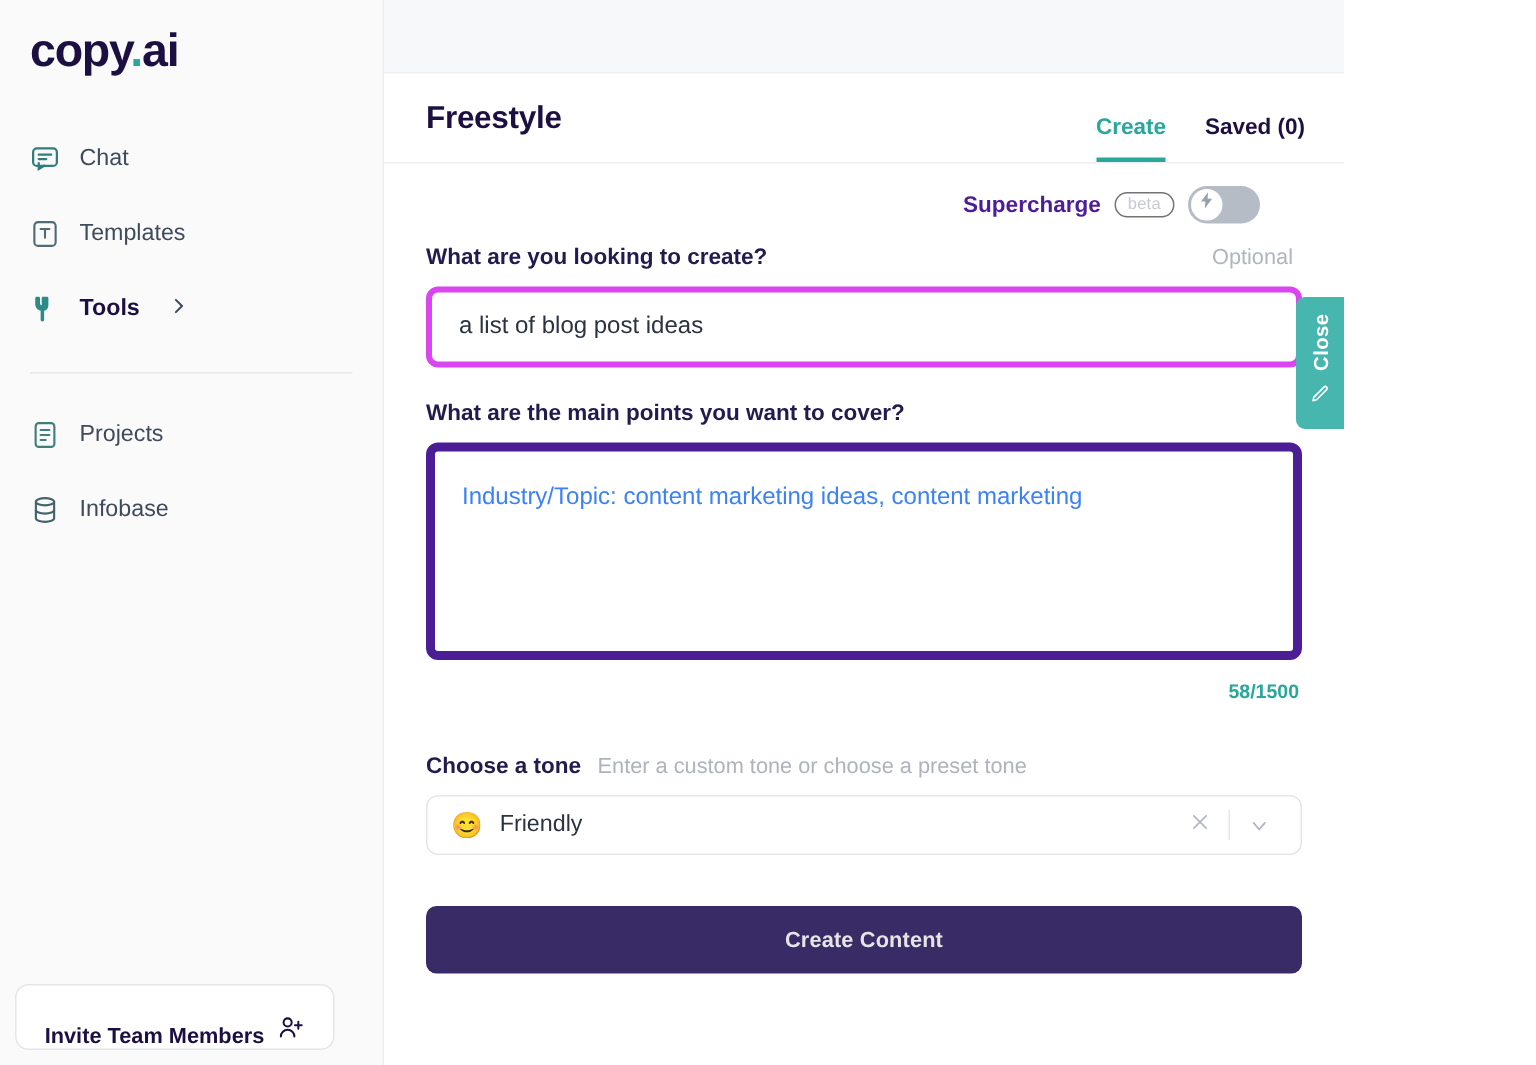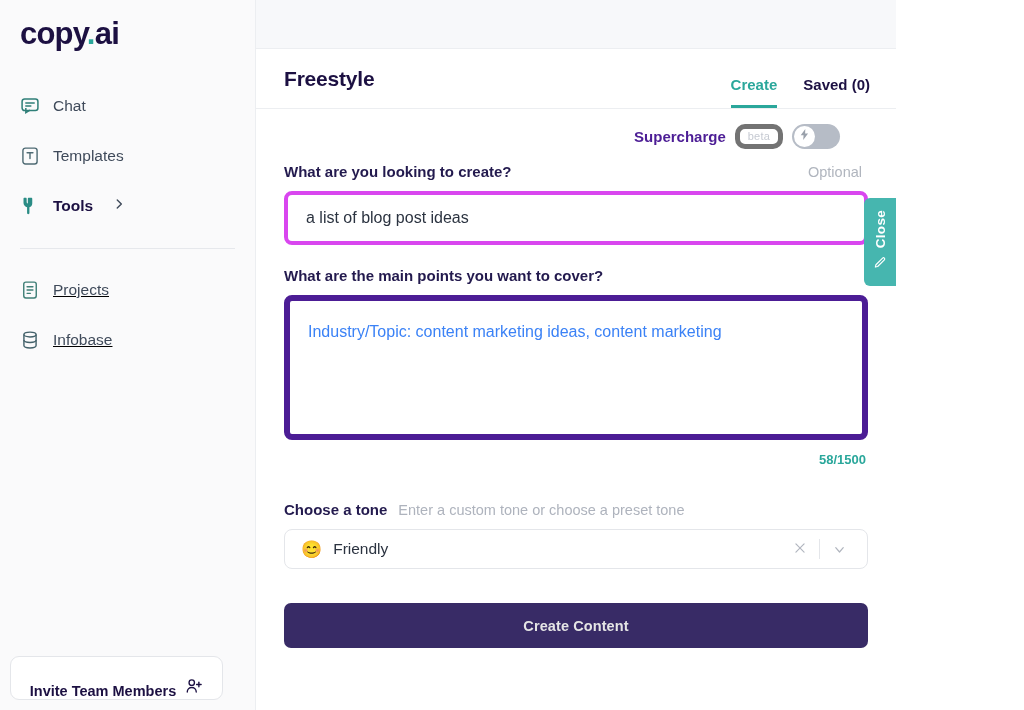--- a/index.html
+++ b/index.html
@@ -22,21 +22,21 @@
   .logo {
     padding: 18px 0 0 20px;
     font-size: 31px;
     font-weight: 700;
     letter-spacing: -0.8px;
     color: #1c1042;
     line-height: 1;
   }
   .logo .dot { color: #2aa79b; }
   .nav-group { margin-top: 40px; }
-  .nav-group.second { margin-top: 0; text-decoration: underline; }
+  .nav-group.second { margin-top: 0; }
   .nav-item {
     display: flex; align-items: center;
     height: 34px;
     padding-left: 20px;
     gap: 13px;
     cursor: pointer;
     color: #4b5563;
     font-size: 15.5px;
   }
   .nav-item .nav-label { color: #3f4a5a; }
@@ -99,21 +99,21 @@
 
   .body { padding: 0 28px; position: relative; }
 
   .supercharge-row {
     display: flex; align-items: center; justify-content: flex-end;
     gap: 9px; height: 54px; padding-right: 28px;
   }
   .sc-label { font-size: 15px; font-weight: 700; color: #4c1d95; }
   .beta-badge {
     font-size: 11px; color: #c6cad2;
-    border: 5px solid #737373; border-radius: 10px;
+    border: 1px solid #737373; border-radius: 10px;
     padding: 1px 8px 2px 8px; letter-spacing: .2px;
   }
   .toggle {
     width: 48px; height: 25px; border-radius: 13px;
     background: #b6bcc6; position: relative; cursor: pointer;
   }
   .knob {
     position: absolute; left: 2px; top: 2px;
     width: 21px; height: 21px; border-radius: 50%;
     background: #ffffff;

